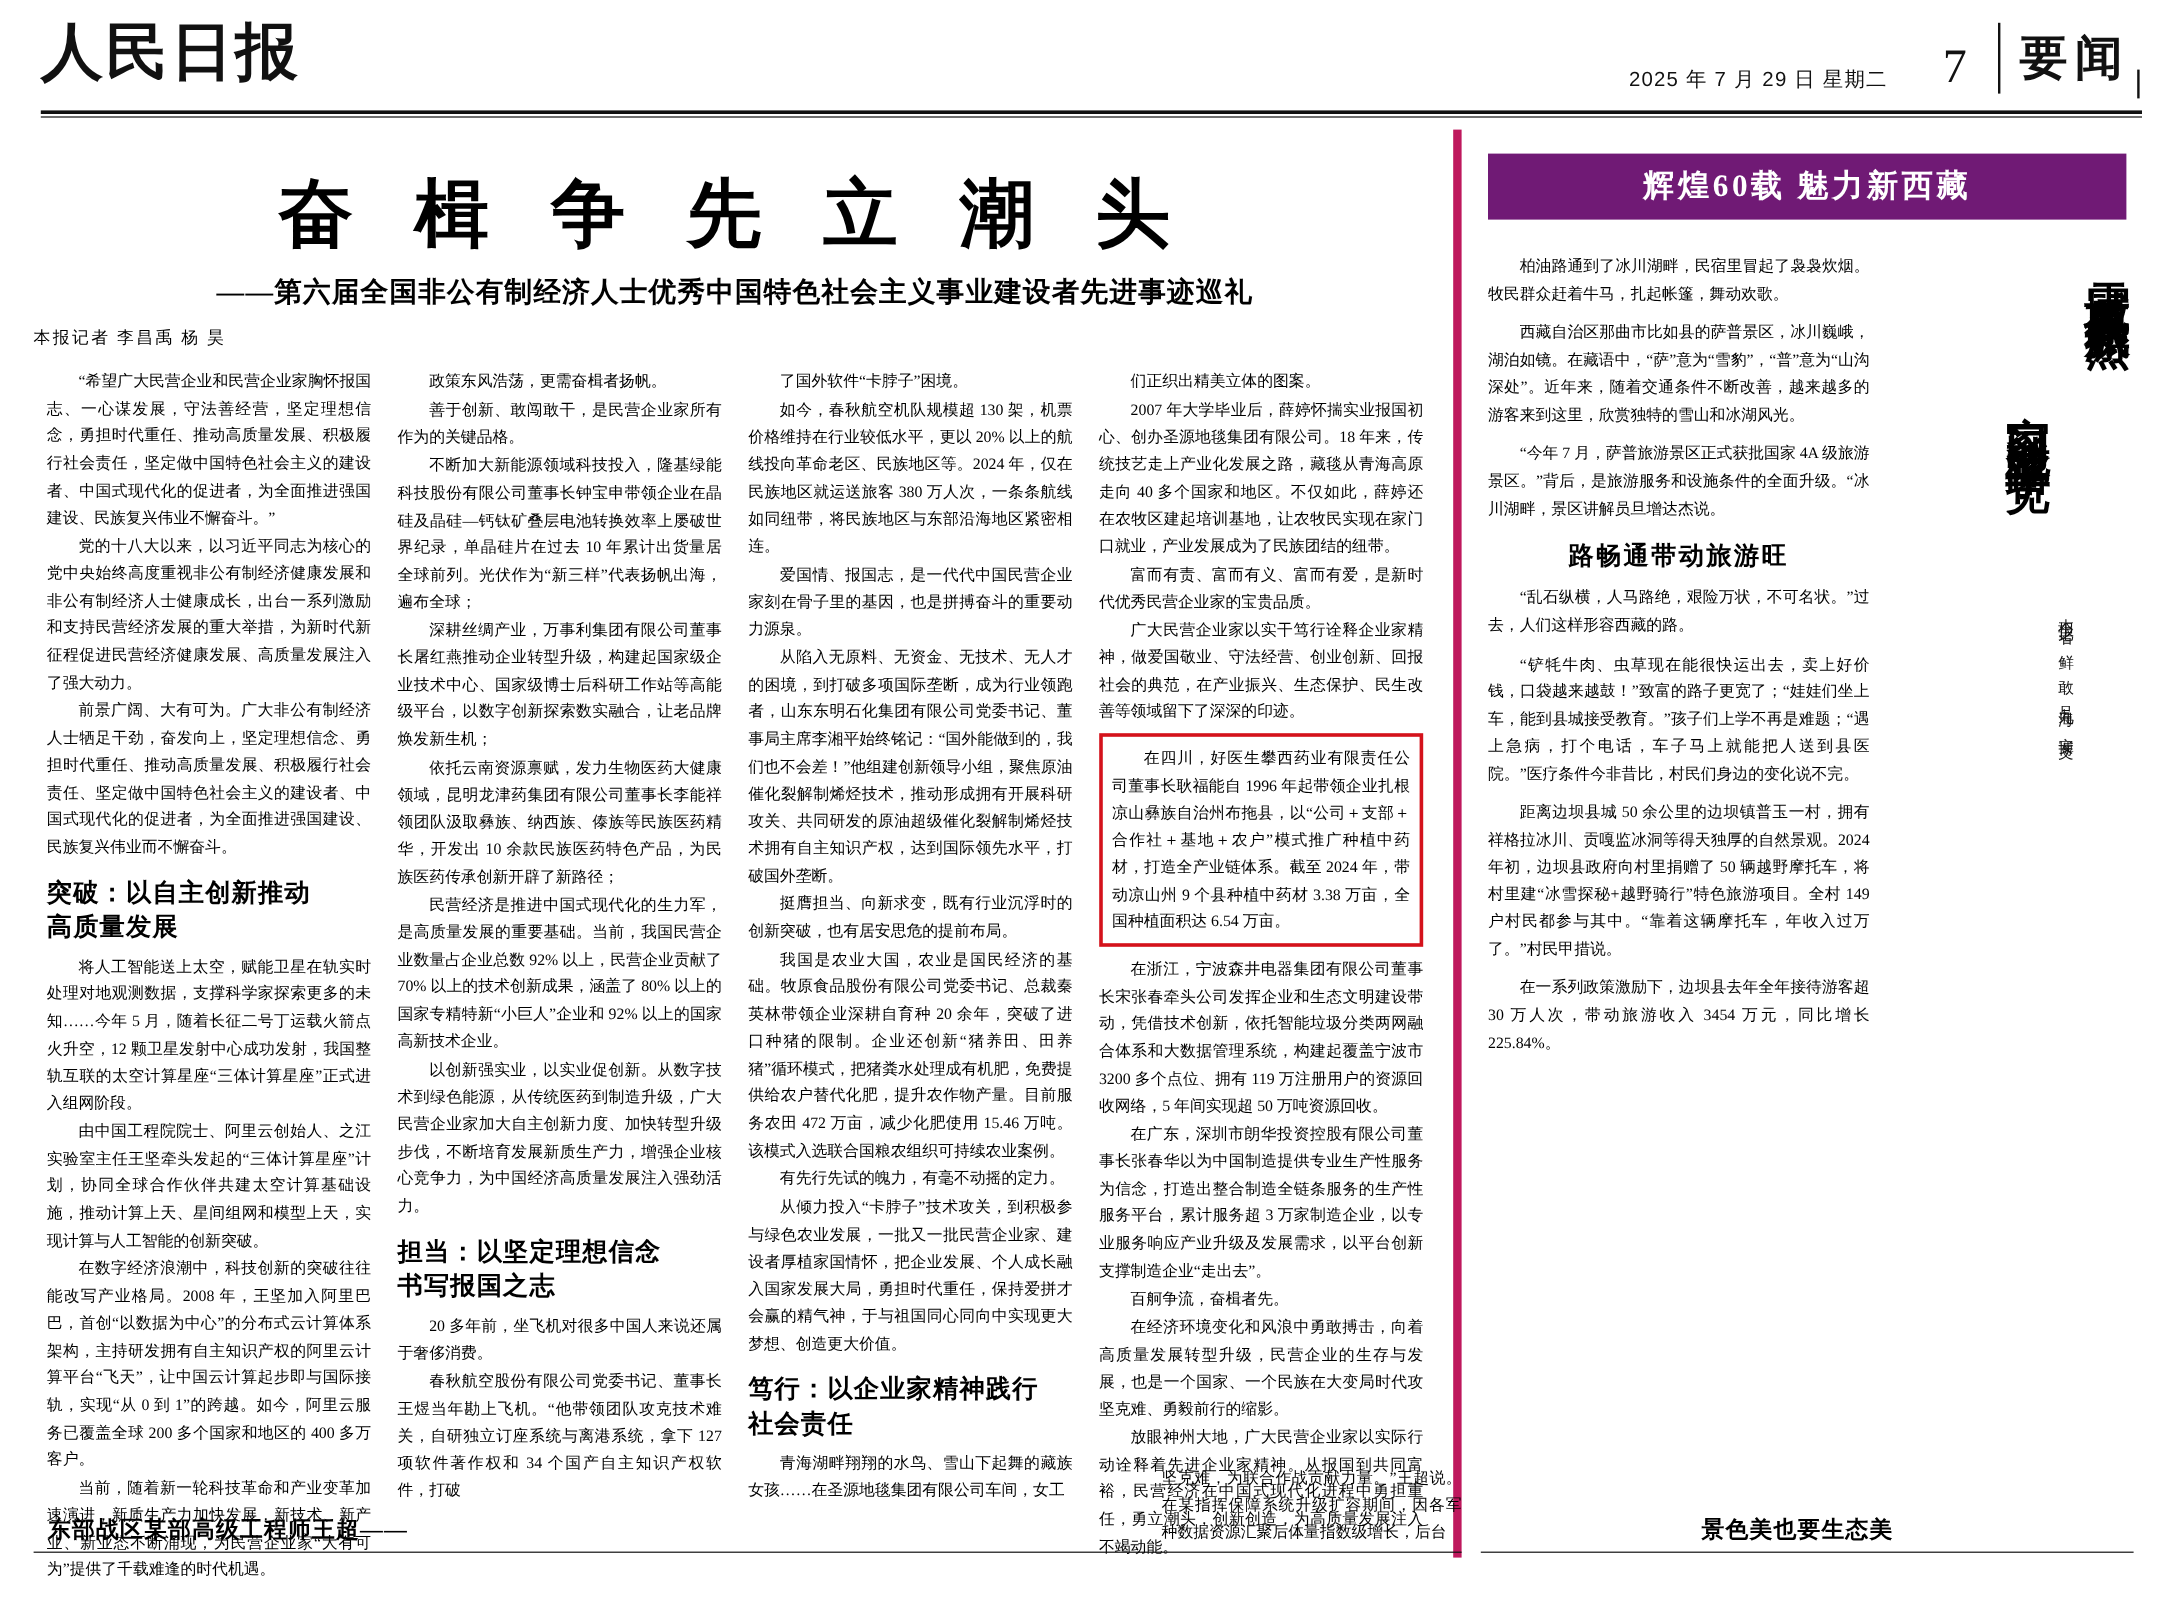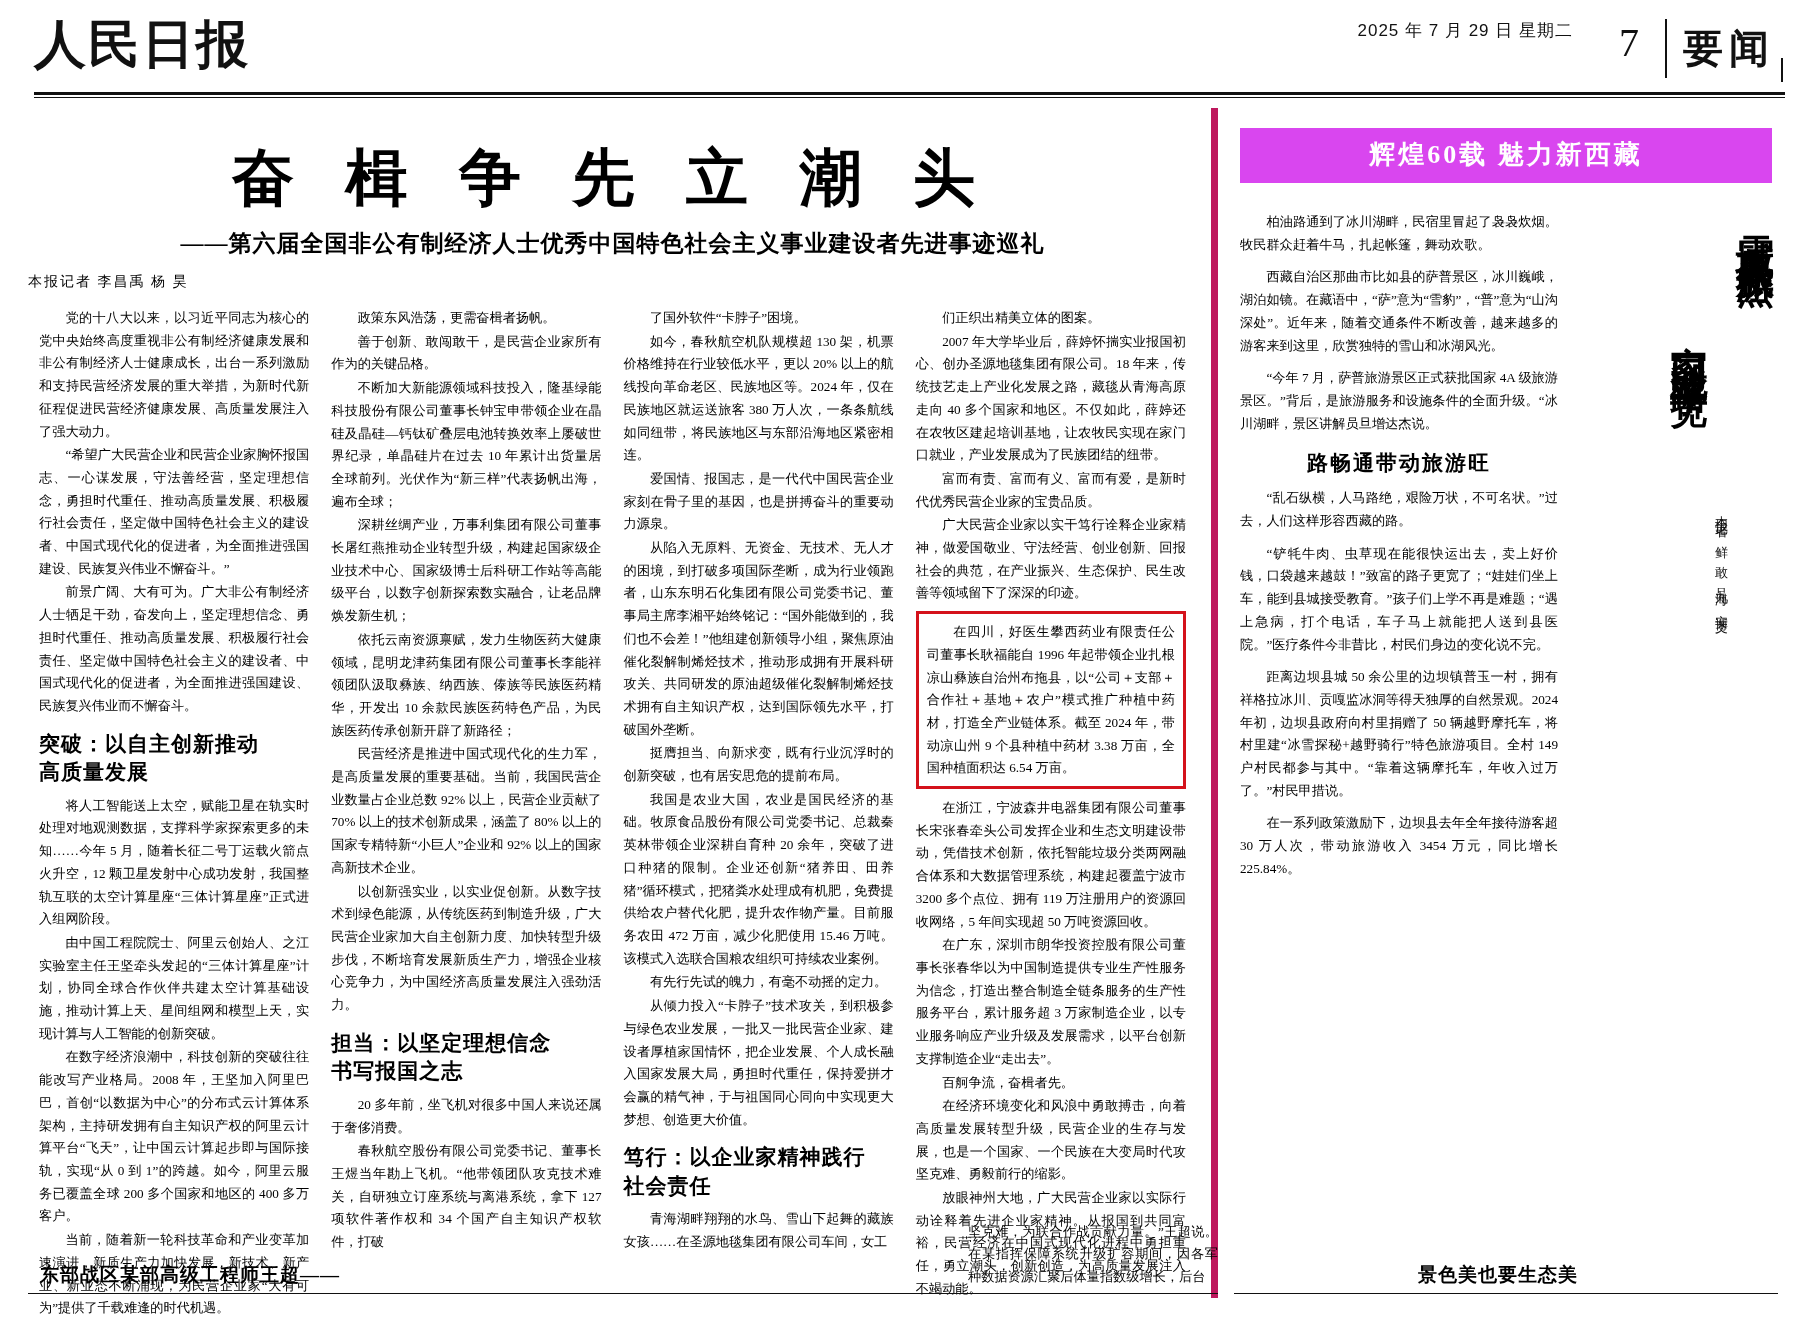--- a/index.html
+++ b/index.html
@@ -30,21 +30,21 @@
     font-family: "Liberation Serif", serif;
     font-size: 52px;
     font-weight: bold;
     letter-spacing: 2px;
     color: #111;
     line-height: 1;
     position: relative;
     padding-bottom: 6px;
   }
   .masthead-right {
-    display: flex; align-items: flex-start; gap: 26px;
+    display: flex; align-items: flex-end; gap: 26px;
   }
   .issue-date {
     font-size: 17px;
     font-family: "Liberation Sans", sans-serif;
     color: #111;
     letter-spacing: 1px;
   }
   .page-num {
     font-size: 40px;
     font-family: "Liberation Serif", serif;
@@ -161,21 +161,21 @@
     position: absolute;
     left: 940px; bottom: 10px;
     font-size: 13.2px;
     width: 250px;
     line-height: 1.7;
     text-align: justify;
   }
 
   
   .banner {
-    background: #d946ef;
+    background: #701a75;
     color: #fff;
     text-align: center;
     font-size: 26px;
     font-weight: bold;
     letter-spacing: 3px;
     padding: 9px 0 11px 0;
     margin: 20px 6px 18px 6px;
   }
   .side-inner {
     display: flex;
@@ -266,22 +266,22 @@
   <div class="body-wrap">
 
     <div class="main-area">
       <div class="headline">奋 楫 争 先 立 潮 头</div>
       <div class="subheadline">——第六届全国非公有制经济人士优秀中国特色社会主义事业建设者先进事迹巡礼</div>
       <div class="byline">本报记者  李昌禹  杨  昊</div>
 
       <div class="cols">
 
         <div class="col">
+          <p>“希望广大民营企业和民营企业家胸怀报国志、一心谋发展，守法善经营，坚定理想信念，勇担时代重任、推动高质量发展、积极履行社会责任，坚定做中国特色社会主义的建设者、中国式现代化的促进者，为全面推进强国建设、民族复兴伟业不懈奋斗。”</p>
           <p>党的十八大以来，以习近平同志为核心的党中央始终高度重视非公有制经济健康发展和非公有制经济人士健康成长，出台一系列激励和支持民营经济发展的重大举措，为新时代新征程促进民营经济健康发展、高质量发展注入了强大动力。</p>
-          <p>“希望广大民营企业和民营企业家胸怀报国志、一心谋发展，守法善经营，坚定理想信念，勇担时代重任、推动高质量发展、积极履行社会责任，坚定做中国特色社会主义的建设者、中国式现代化的促进者，为全面推进强国建设、民族复兴伟业不懈奋斗。”</p>
           <p>前景广阔、大有可为。广大非公有制经济人士牺足干劲，奋发向上，坚定理想信念、勇担时代重任、推动高质量发展、积极履行社会责任、坚定做中国特色社会主义的建设者、中国式现代化的促进者，为全面推进强国建设、民族复兴伟业而不懈奋斗。</p>
           <div class="subhead">突破：以自主创新推动<br>高质量发展</div>
           <p>将人工智能送上太空，赋能卫星在轨实时处理对地观测数据，支撑科学家探索更多的未知……今年 5 月，随着长征二号丁运载火箭点火升空，12 颗卫星发射中心成功发射，我国整轨互联的太空计算星座“三体计算星座”正式进入组网阶段。</p>
           <p>由中国工程院院士、阿里云创始人、之江实验室主任王坚牵头发起的“三体计算星座”计划，协同全球合作伙伴共建太空计算基础设施，推动计算上天、星间组网和模型上天，实现计算与人工智能的创新突破。</p>
           <p>在数字经济浪潮中，科技创新的突破往往能改写产业格局。2008 年，王坚加入阿里巴巴，首创“以数据为中心”的分布式云计算体系架构，主持研发拥有自主知识产权的阿里云计算平台“飞天”，让中国云计算起步即与国际接轨，实现“从 0 到 1”的跨越。如今，阿里云服务已覆盖全球 200 多个国家和地区的 400 多万客户。</p>
           <p>当前，随着新一轮科技革命和产业变革加速演进，新质生产力加快发展，新技术、新产业、新业态不断涌现，为民营企业家“大有可为”提供了千载难逢的时代机遇。</p>
         </div>
 
         <div class="col">
           <p>政策东风浩荡，更需奋楫者扬帆。</p>

